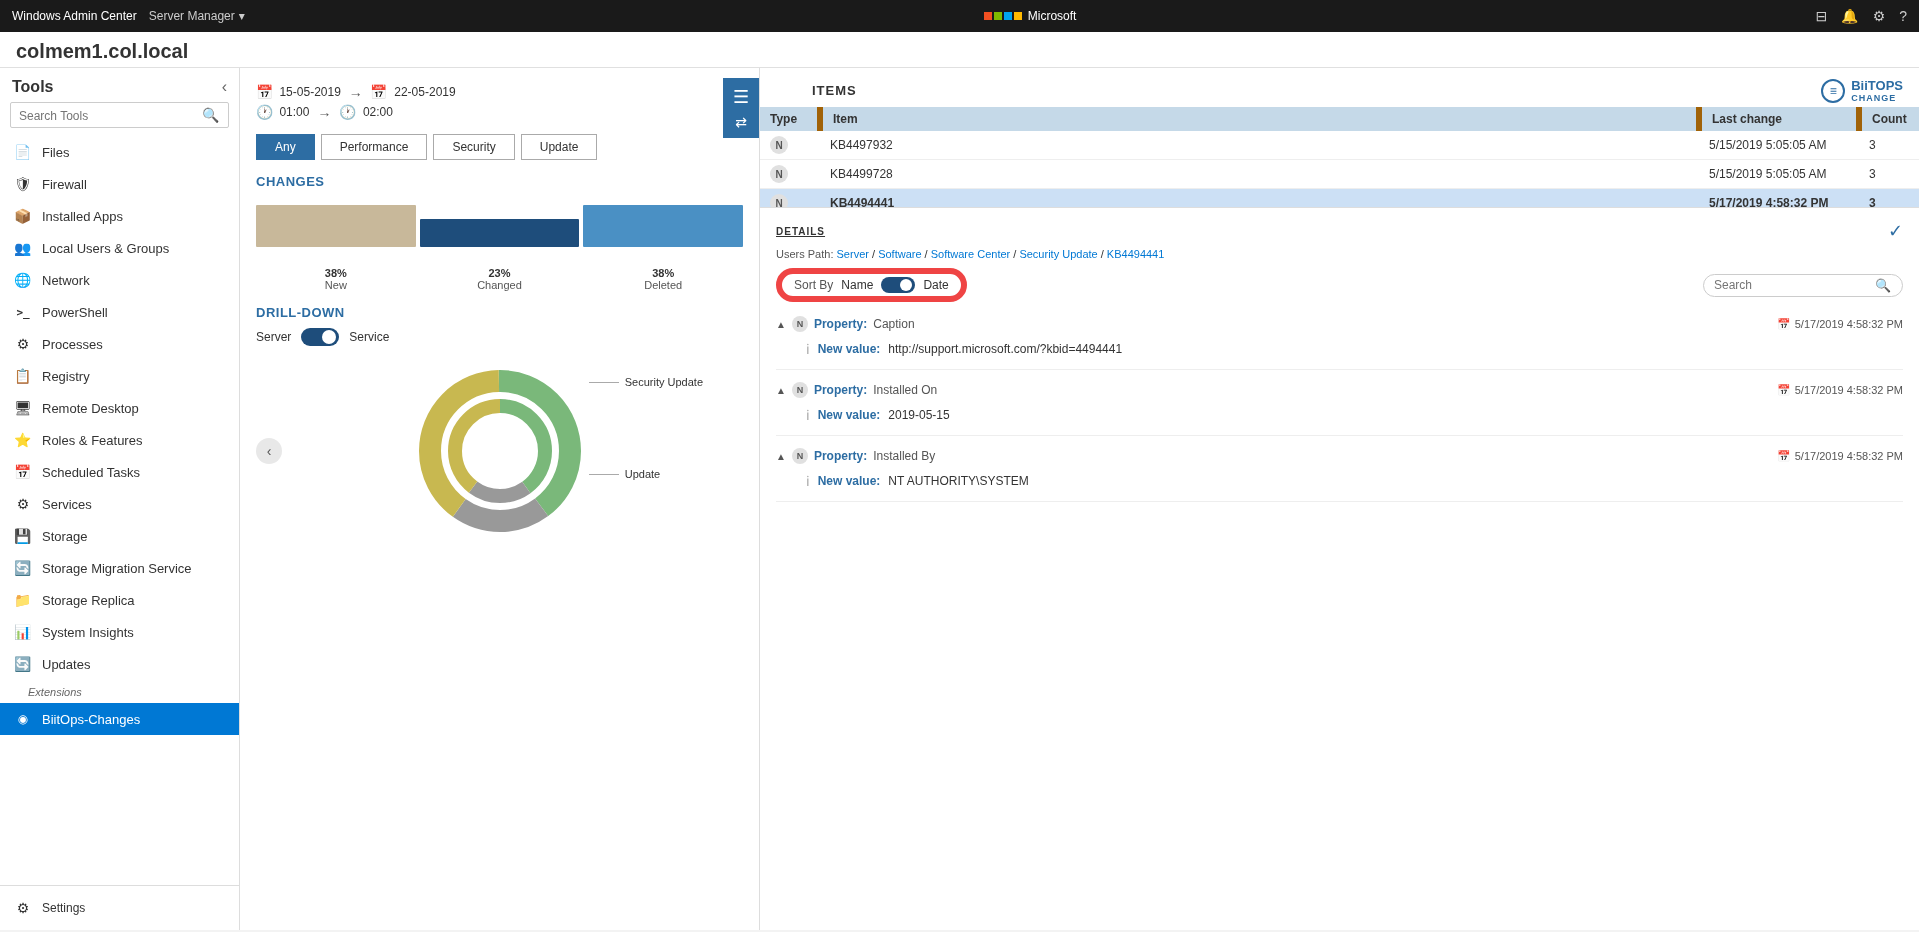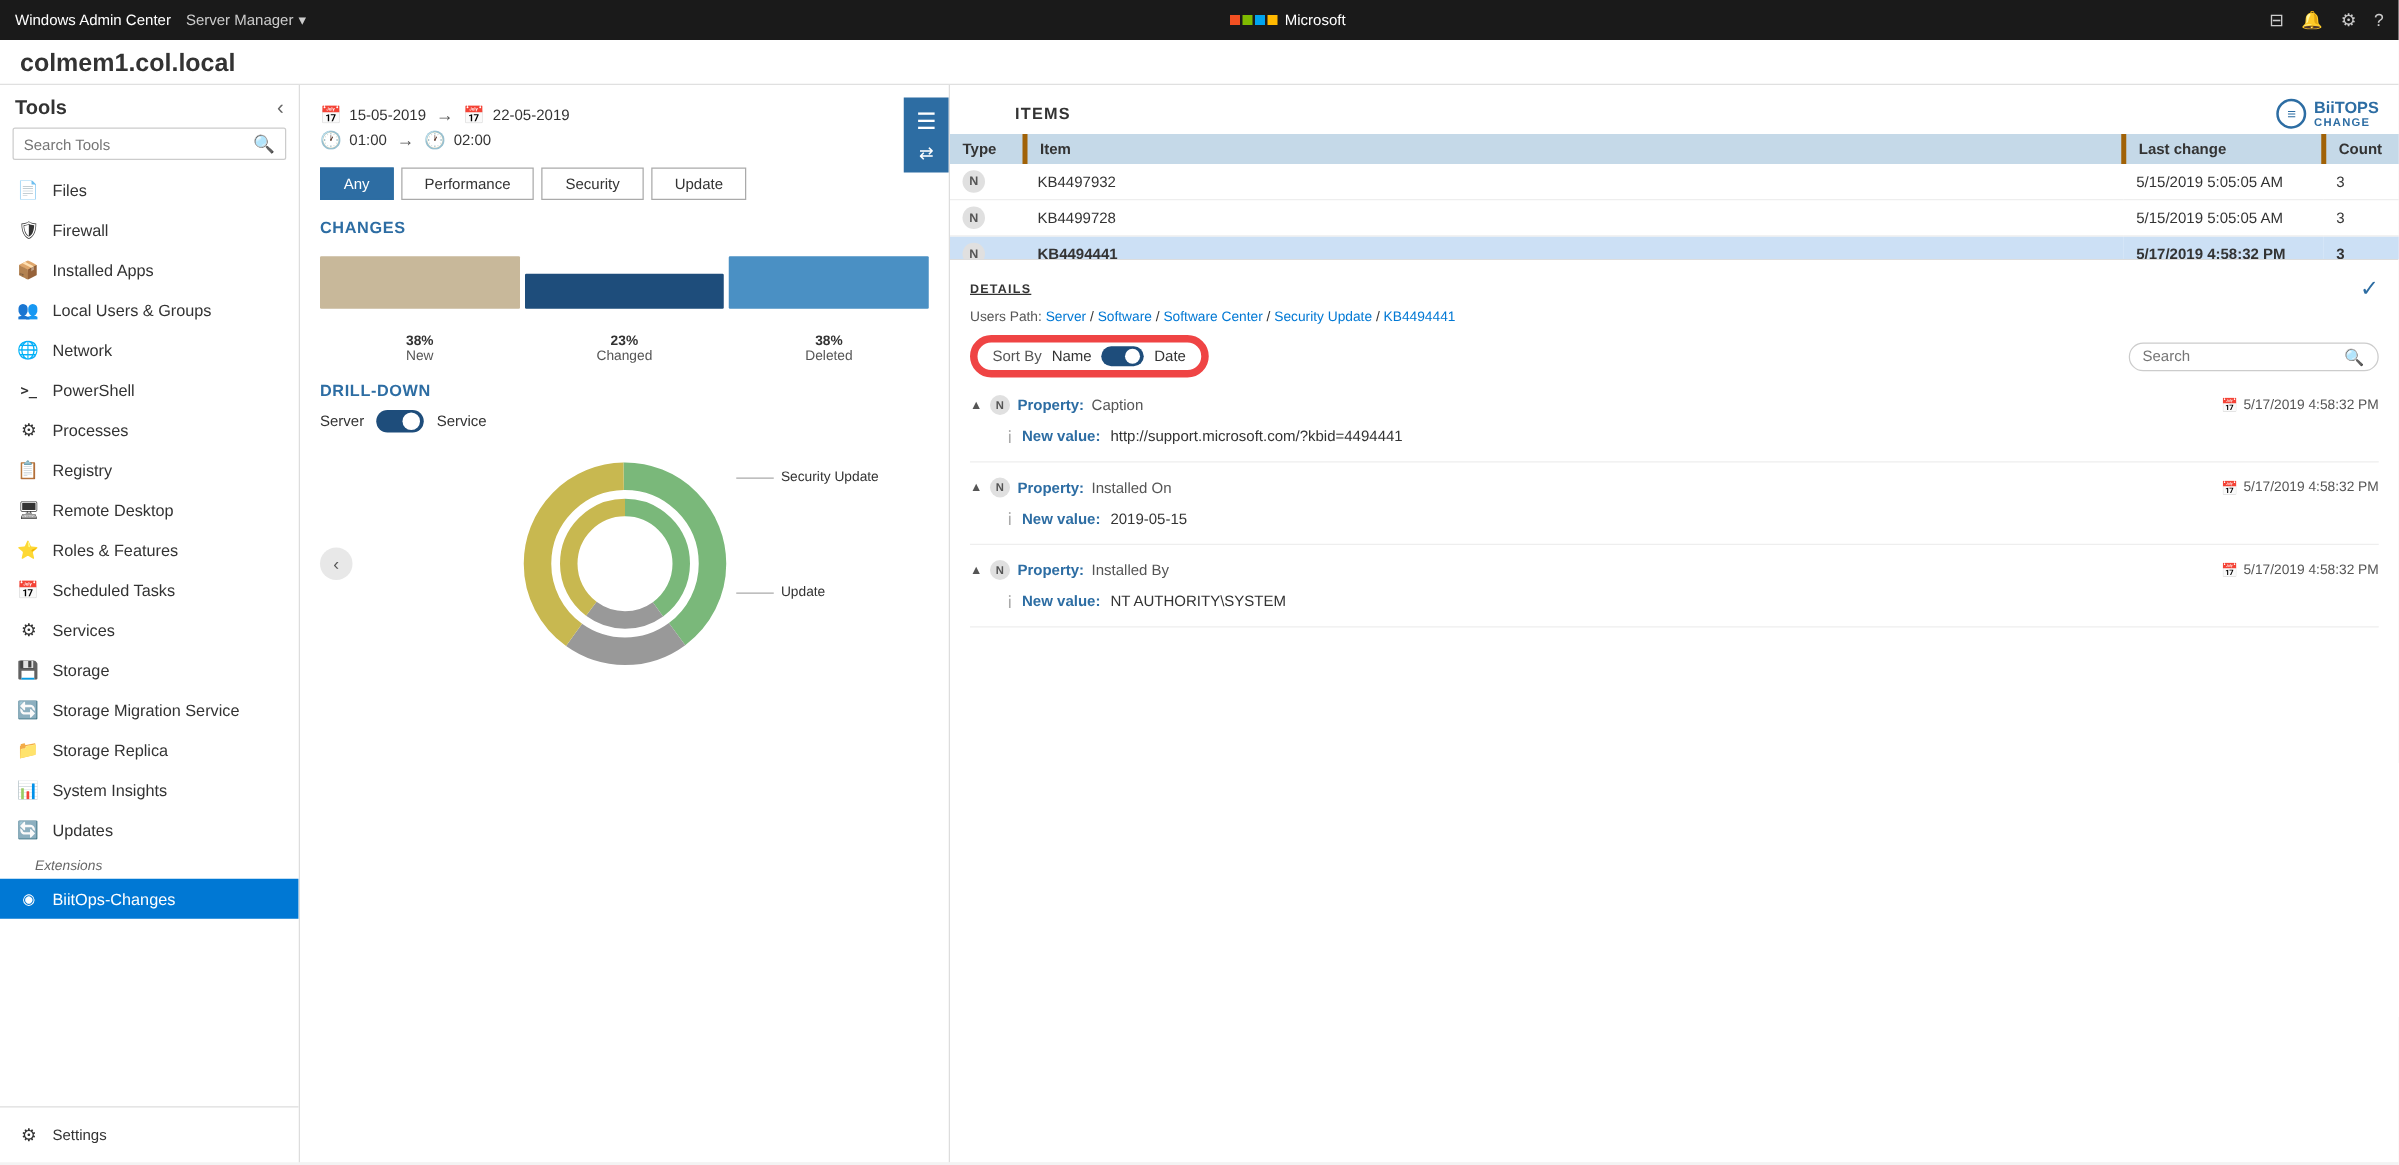--- a/index.html
+++ b/index.html
@@ -327,21 +327,21 @@
       font-size: 12px;
     }
     .items-table thead tr {
       background: #c5d9e8;
     }
     .items-table th {
       padding: 5px 10px;
       text-align: left;
       font-weight: 600;
       color: #333;
-      border-right: 4px solid #a16207;
+      border-right: 6px solid #a16207;
     }
     .items-table th:last-child { border-right: none; }
     .items-table td {
       padding: 5px 10px;
       border-bottom: 1px solid #eee;
     }
     .items-table tr.selected { background: #cce0f5; }
     .n-badge {
       width: 18px; height: 18px;
       background: #e0e0e0;

